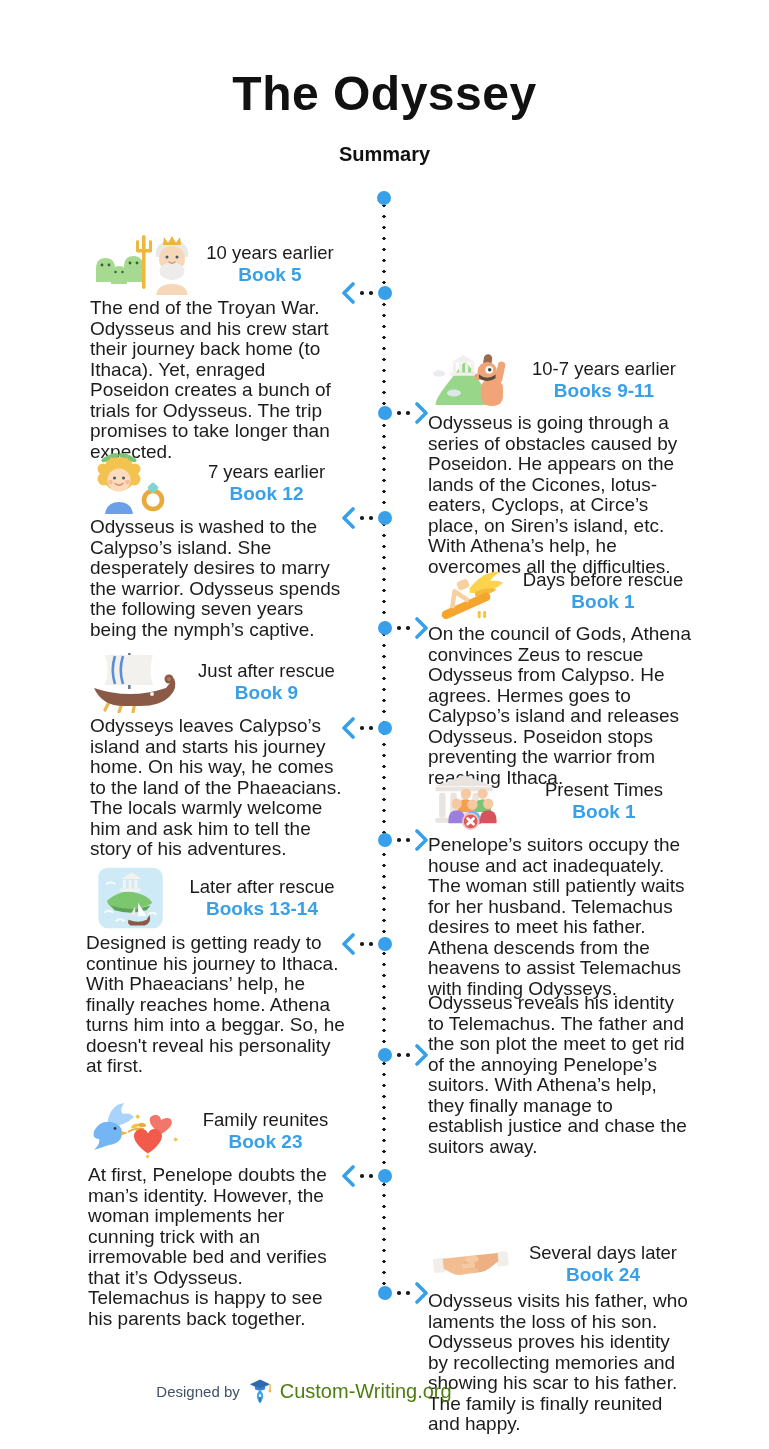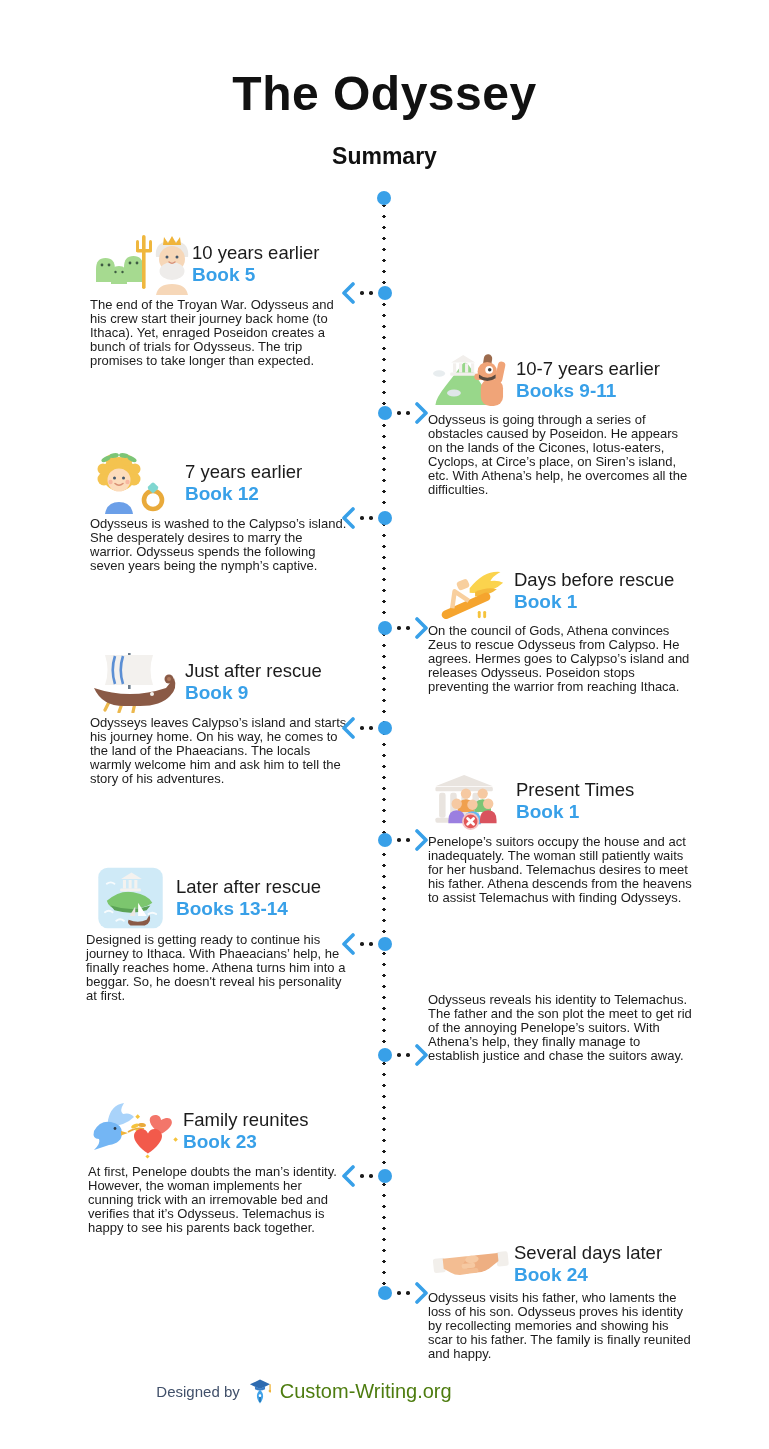--- a/index.html
+++ b/index.html
@@ -6,40 +6,40 @@
   #canvas{
     position:relative;width:769px;height:1449px;background:#ffffff;overflow:hidden;
     font-family:Liberation Sans, sans-serif;color:#1c1c1c;
   }
   .page-title{
     position:absolute;top:66px;left:0;width:769px;text-align:center;
     font-size:48px;font-weight:800;letter-spacing:.5px;color:#111111;
   }
   .page-subtitle{
     position:absolute;top:143px;left:0;width:769px;text-align:center;
-    font-size:23px;font-weight:700;color:#111111;
+    font-size:20px;font-weight:700;color:#111111;
   }
   
   .timeline-line{
     position:absolute;left:382px;top:200px;width:4px;height:1094px;
     background-image:radial-gradient(circle,#1b1b1b 1.55px,transparent 1.8px);
     background-size:4px 11px;background-repeat:repeat-y;
   }
   .timeline-start{
     position:absolute;left:377px;top:191px;width:14px;height:14px;border-radius:50%;
     background:#38a0e8;
   }
   
   .entry{position:absolute;}
   .entry .hdr{display:flex;align-items:center;}
-  .entry .hstack{flex:1;text-align:left;line-height:1.12;}
+  .entry .hstack{flex:1;text-align:center;line-height:1.12;}
   .entry .etitle{font-size:18.5px;font-weight:500;color:#1b1b1b;}
   .entry .ebook{font-size:19px;font-weight:700;color:#38a0e8;margin-top:1px;}
   .entry .etext{
-    margin:3px 0 0 0;font-size:13px;line-height:1.08;color:#1c1c1c;
+    margin:3px 0 0 0;font-size:19px;line-height:1.08;color:#1c1c1c;
     text-align:left;
   }
   
   .connector{position:absolute;width:50px;height:24px;display:flex;align-items:center;justify-content:space-between;}
   .cdot{width:3.5px;height:3.5px;border-radius:50%;background:#1b1b1b;}
   .bigdot{width:14px;height:14px;border-radius:50%;background:#38a0e8;}
   .connector svg{display:block;}
   
   .footer{
     position:absolute;top:1378px;left:0;width:608px;display:flex;align-items:center;justify-content:center;gap:9px;

